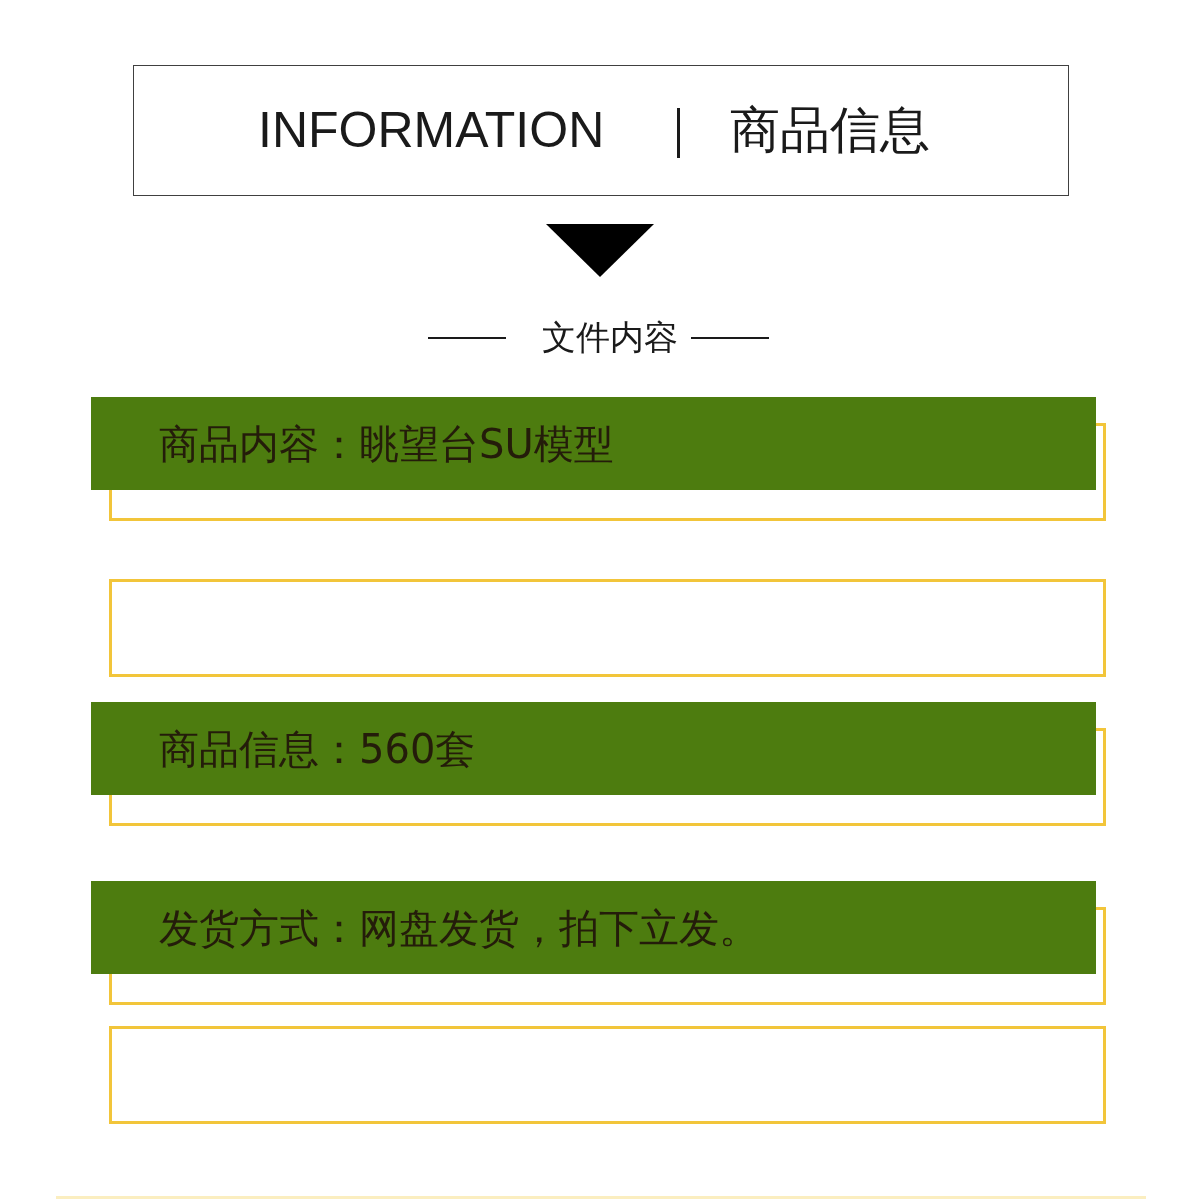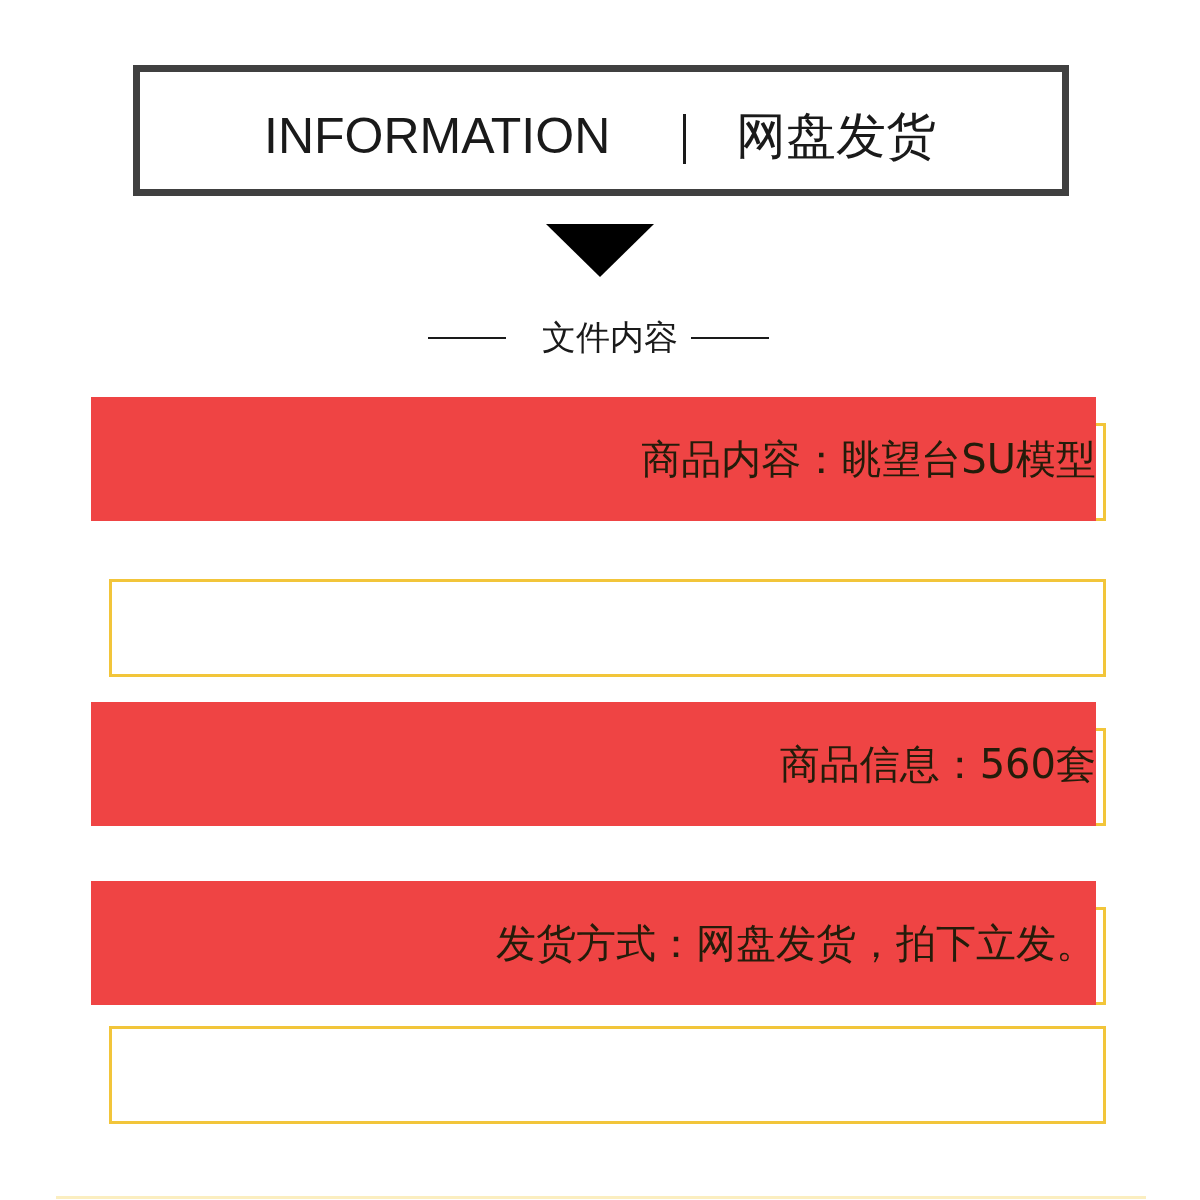--- a/index.html
+++ b/index.html
@@ -14,21 +14,21 @@
       overflow: hidden;
       font-family: "DejaVu Sans", "Liberation Sans", sans-serif;
       color: #1e1a10;
     }
     .title-box {
       position: absolute;
       left: 133px;
       top: 65px;
       width: 936px;
       height: 131px;
-      border: 7px solid #404040;
+      border: 1px solid #404040;
       box-sizing: border-box;
       display: flex;
       align-items: center;
       justify-content: center;
     }
     .title-en {
       font-family: "Liberation Sans", "DejaVu Sans", sans-serif;
       font-size: 50px;
       letter-spacing: 0px;
       color: #1a1a1a;
@@ -102,25 +102,24 @@
       height: 98px;
       border: 3px solid #f2c53a;
       box-sizing: border-box;
       background: #ffffff;
     }
     .info-fill {
       position: absolute;
       left: 0;
       top: 0;
       width: 1005px;
-      height: 124px;
-      background: #ef4444;
+      height: 93px;
+      background: #4d7c0f;
       display: flex;
       align-items: center;
-      justify-content: flex-end;
     }
     .info-text {
       margin-left: 68px;
       font-size: 40px;
       line-height: 50px;
       color: #241c0a;
       white-space: nowrap;
     }
     .bottom-line {
       position: absolute;
@@ -130,21 +129,21 @@
       height: 3px;
       background: #fbeec0;
     }
   </style>
 </head>
 <body>
 
 <div class="title-box">
   <span class="title-en">INFORMATION</span>
   <span class="title-sep"></span>
-  <span class="title-cn">网盘发货</span>
+  <span class="title-cn">商品信息</span>
 </div>
 
 <div class="arrow-down"></div>
 
 <div class="section-heading">
   <span class="section-line left"></span>
   <span class="section-title">文件内容</span>
   <span class="section-line right"></span>
 </div>
 

